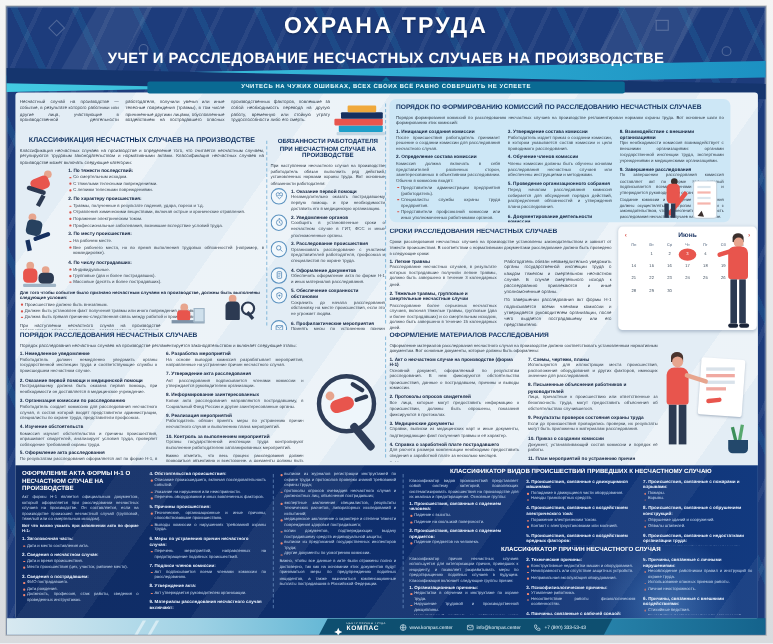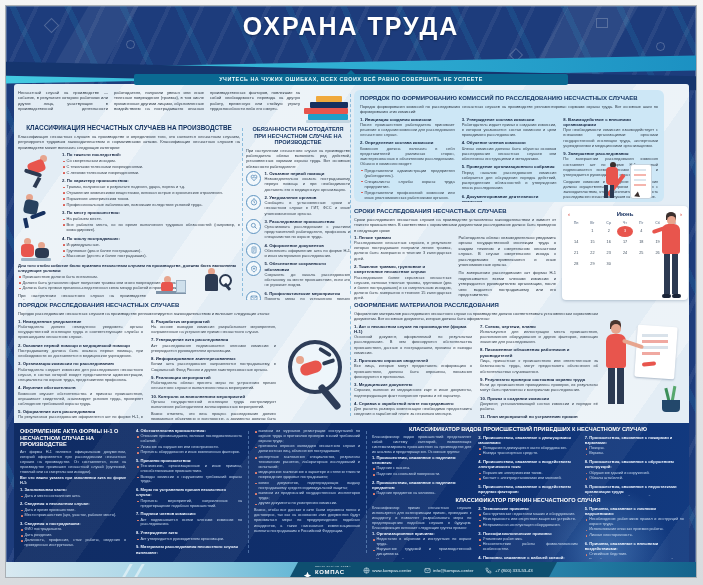--- a/index.html
+++ b/index.html
@@ -4,21 +4,21 @@
 <style>
   html,body{margin:0;padding:0}
   .page{position:relative;width:703px;height:585px;background:linear-gradient(180deg,#f4f4f4,#d8dbde);font-family:"Liberation Sans",sans-serif;overflow:hidden}
   .poster{position:absolute;left:6px;top:6px;width:690px;height:571px;background:#1d3c7c;box-shadow:0 0 0 1px #a9afb4, inset 0 0 0 1px rgba(255,255,255,.25);overflow:hidden}
   .poster-pattern{position:absolute;inset:0;background:
     repeating-linear-gradient(115deg,transparent 0 26px,rgba(255,255,255,.06) 26px 30px),
     repeating-linear-gradient(65deg,transparent 0 44px,rgba(30,170,210,.13) 44px 50px)}
   .hdr-streak{position:absolute;background:rgba(255,255,255,.07);transform:skewX(-30deg)}
   .hd-ico{position:absolute;border:1px solid rgba(255,255,255,.22)}
   
-  .title{position:absolute;left:0;right:0;top:6px;text-align:center;color:#fff;font-size:25px;font-weight:800;letter-spacing:2px;text-shadow:0 1px 2px rgba(0,0,0,.35);z-index:3}
+  .title{position:absolute;left:0;right:0;top:6px;text-align:center;color:#fff;font-size:21px;font-weight:800;letter-spacing:2px;text-shadow:0 1px 2px rgba(0,0,0,.35);z-index:3}
   .subtitle{position:absolute;left:0;right:0;top:39px;text-align:center;color:#fff;font-size:13.5px;font-weight:700;letter-spacing:.4px;z-index:3}
   .wave-a{position:absolute;left:-10px;right:-10px;top:56px;height:15px;background:linear-gradient(90deg,#43cbe2,#1b90c2);transform:skewY(-1.1deg);z-index:1}
   .wave-b{position:absolute;left:-10px;right:-10px;top:63px;height:14px;background:#15356e;transform:skewY(1.2deg);z-index:1}
   .tagline{position:absolute;left:128px;top:68px;width:434px;height:11px;background:#0a6a93;border-radius:2px;z-index:3;
     color:#eafcff;font-size:5.4px;font-weight:700;letter-spacing:.5px;text-align:center;line-height:11px}
   .tagline::before{content:"";position:absolute;left:50%;top:-4px;margin-left:-4px;border-left:4px solid transparent;border-right:4px solid transparent;border-bottom:4px solid #0a6a93}
   
   .panel{position:absolute;left:8px;top:78px;width:675px;height:479px;background:#e3edf5;border-radius:3px;z-index:2;overflow:hidden}
   .panel::after{content:"";position:absolute;inset:0;background:repeating-linear-gradient(125deg,transparent 0 90px,rgba(255,255,255,.35) 90px 140px);pointer-events:none}
   .blk{position:absolute;overflow:hidden;z-index:3}
@@ -81,20 +81,21 @@
 
     <div class="hdr-streak" style="left:60px;top:0;width:50px;height:78px"></div>
     <div class="hdr-streak" style="left:540px;top:0;width:70px;height:78px"></div>
     <div class="hd-ico" style="left:40px;top:14px;width:9px;height:9px;transform:rotate(45deg)"></div>
     <div class="hd-ico" style="left:120px;top:34px;width:7px;height:7px;border-radius:50%"></div>
     <div class="hd-ico" style="left:590px;top:12px;width:10px;height:8px"></div>
     <div class="hd-ico" style="left:650px;top:36px;width:7px;height:7px;border-radius:50%"></div>
     <div class="hd-ico" style="left:505px;top:44px;width:8px;height:8px;transform:rotate(45deg)"></div>
 
     <div class="title">ОХРАНА ТРУДА</div>
+    <div class="subtitle">УЧЕТ И РАССЛЕДОВАНИЕ НЕСЧАСТНЫХ СЛУЧАЕВ НА ПРОИЗВОДСТВЕ</div>
     <div class="wave-a"></div>
     <div class="wave-b"></div>
     <div class="tagline">УЧИТЕСЬ НА ЧУЖИХ ОШИБКАХ, ВСЕХ СВОИХ ВСЁ РАВНО СОВЕРШИТЬ НЕ УСПЕЕТЕ</div>
 
     <div class="panel"></div>
 
     <div class="blk" style="left:12px;top:84px;width:282px;height:34px">
       <div class="txt cols3" style="column-gap:6px">Несчастный случай на производстве — событие, в результате которого работники или другие лица, участвующие в производственной деятельности работодателя, получили увечья или иные телесные повреждения (травмы), в том числе причиненные другими лицами, обусловленные воздействием на пострадавшего опасных производственных факторов, повлекшие за собой необходимость перевода на другую работу, временную или стойкую утрату трудоспособности либо его смерть.</div>
     </div>
 

